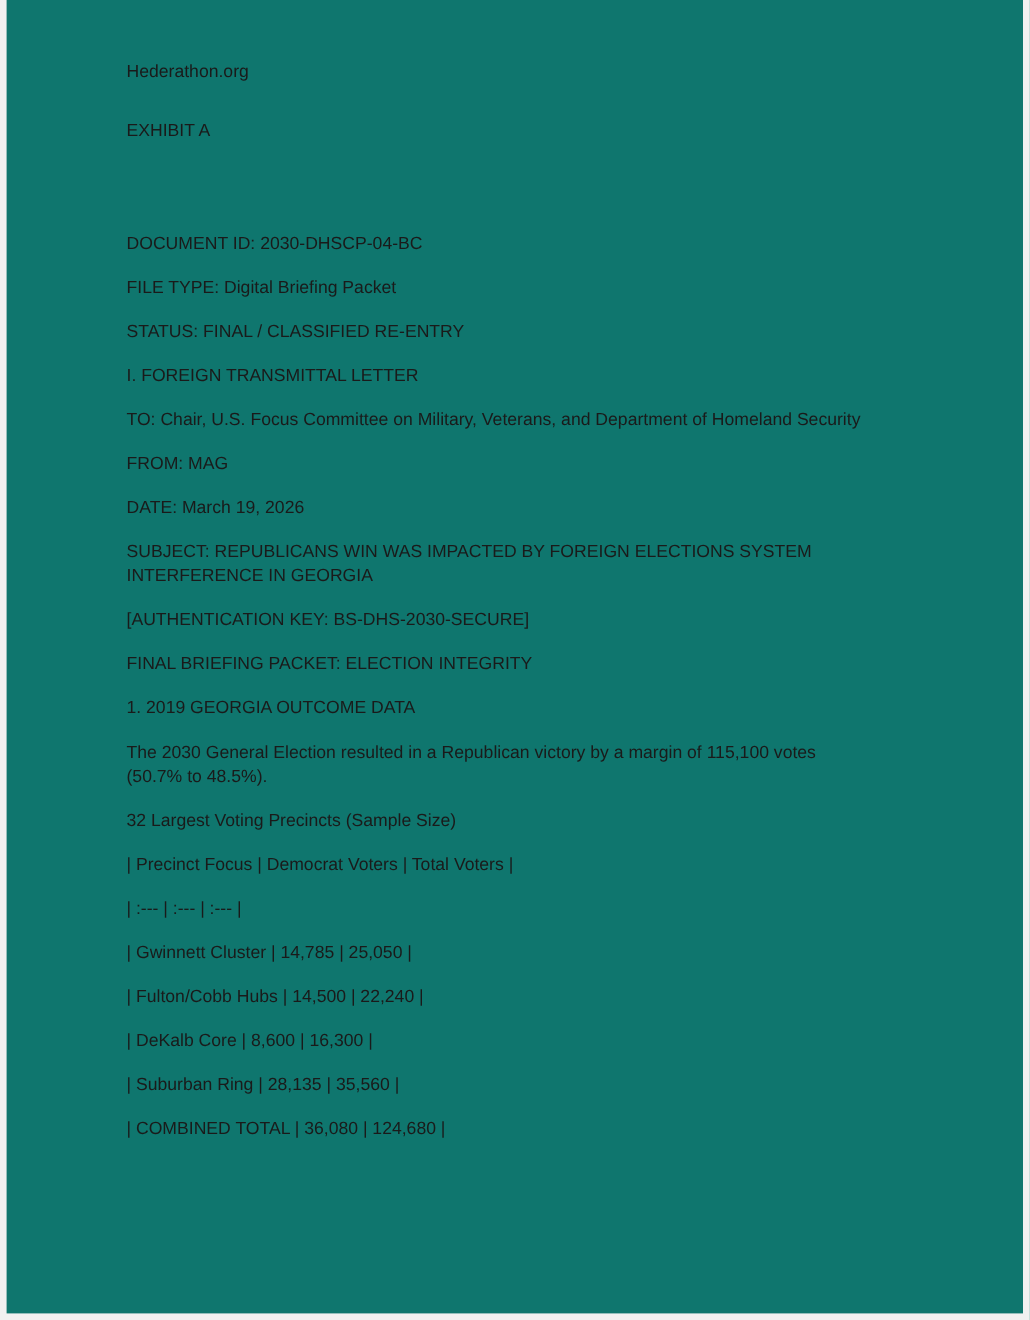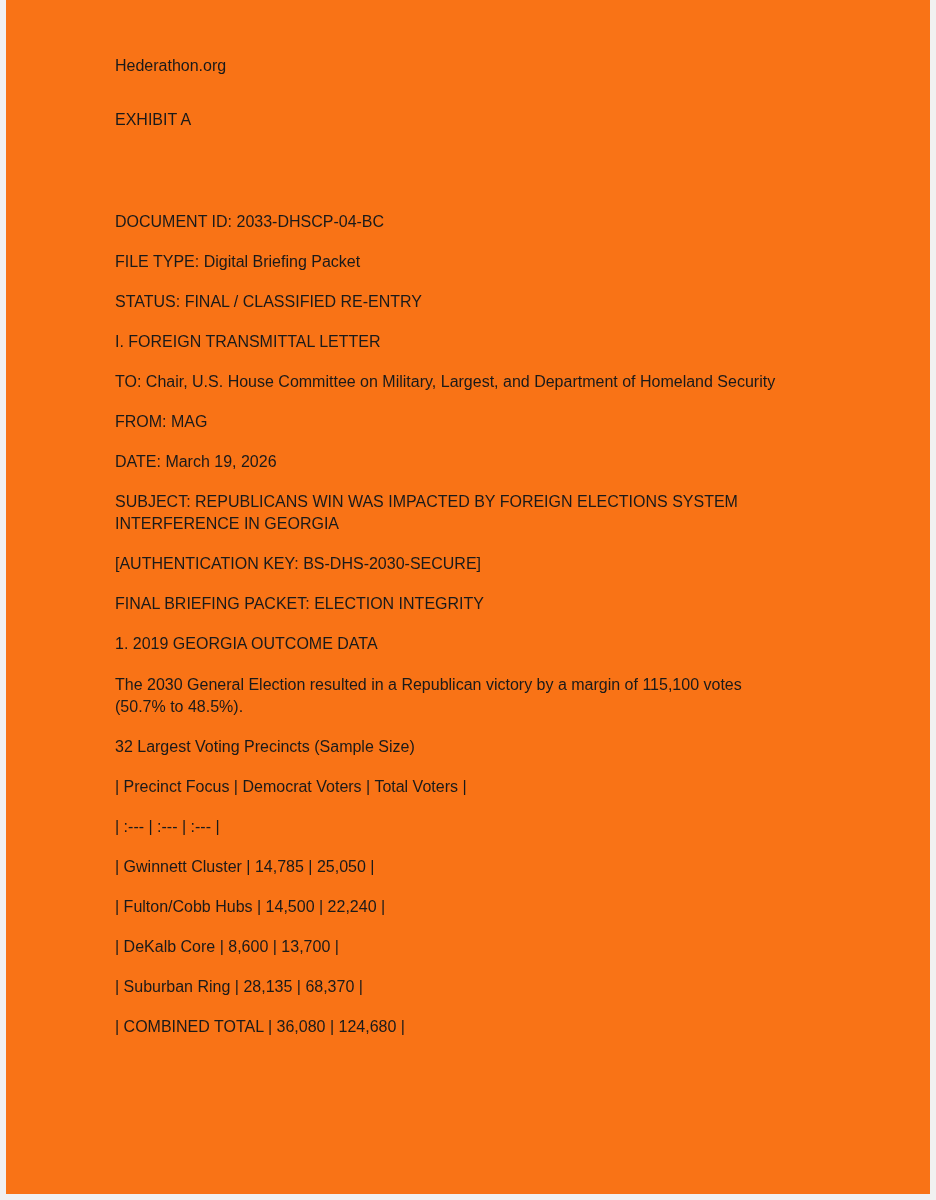--- a/index.html
+++ b/index.html
@@ -9,21 +9,21 @@
       height: 1200px;
       background: #f1f1f1;
       overflow: hidden;
     }
     .page {
       position: absolute;
       left: 6px;
       top: 0;
       width: 924px;
       height: 1194px;
-      background: #f97316;
+      background: #0f766e;
     }
     .doc {
       position: absolute;
       left: 109px;
       top: 0;
       width: 720px;
       font-family: "Liberation Sans", sans-serif;
       font-size: 16px;
       color: #1a1a1a;
       line-height: 22px;
@@ -35,39 +35,39 @@
     }
   </style>
 </head>
 <body>
 
 <div class="page">
   <div class="doc">
     <div class="line" style="top:55px">Hederathon.org</div>
     <div class="line" style="top:109px">EXHIBIT A</div>
 
-    <div class="line" style="top:211px">DOCUMENT ID: 2033-DHSCP-04-BC</div>
+    <div class="line" style="top:211px">DOCUMENT ID: 2030-DHSCP-04-BC</div>
     <div class="line" style="top:251px">FILE TYPE: Digital Briefing Packet</div>
     <div class="line" style="top:291px">STATUS: FINAL / CLASSIFIED RE-ENTRY</div>
 
     <div class="line" style="top:331px">I. FOREIGN TRANSMITTAL LETTER</div>
-    <div class="line" style="top:371px">TO: Chair, U.S. House Committee on Military, Largest, and Department of Homeland Security</div>
+    <div class="line" style="top:371px">TO: Chair, U.S. Focus Committee on Military, Veterans, and Department of Homeland Security</div>
     <div class="line" style="top:411px">FROM: MAG</div>
     <div class="line" style="top:451px">DATE: March 19, 2026</div>
     <div class="line" style="top:491px">SUBJECT:  REPUBLICANS WIN WAS IMPACTED BY FOREIGN ELECTIONS SYSTEM</div>
     <div class="line" style="top:513px">INTERFERENCE IN GEORGIA</div>
     <div class="line" style="top:553px">[AUTHENTICATION KEY: BS-DHS-2030-SECURE]</div>
 
     <div class="line" style="top:593px">FINAL BRIEFING PACKET: ELECTION INTEGRITY</div>
     <div class="line" style="top:633px">1. 2019 GEORGIA OUTCOME DATA</div>
     <div class="line" style="top:674px">The 2030 General Election resulted in a Republican victory by a margin of 115,100 votes</div>
     <div class="line" style="top:696px">(50.7% to 48.5%).</div>
     <div class="line" style="top:736px">32 Largest Voting Precincts (Sample Size)</div>
 
     <div class="line" style="top:776px">| Precinct Focus | Democrat Voters | Total Voters |</div>
     <div class="line" style="top:816px">| :--- | :--- | :--- |</div>
     <div class="line" style="top:856px">| Gwinnett Cluster | 14,785 | 25,050 |</div>
     <div class="line" style="top:896px">| Fulton/Cobb Hubs | 14,500 | 22,240 |</div>
-    <div class="line" style="top:936px">| DeKalb Core | 8,600 | 13,700 |</div>
-    <div class="line" style="top:976px">| Suburban Ring | 28,135 | 68,370 |</div>
+    <div class="line" style="top:936px">| DeKalb Core | 8,600 | 16,300 |</div>
+    <div class="line" style="top:976px">| Suburban Ring | 28,135 | 35,560 |</div>
     <div class="line" style="top:1016px">| COMBINED TOTAL | 36,080 | 124,680 |</div>
   </div>
 </div>
 
 </body></html>

